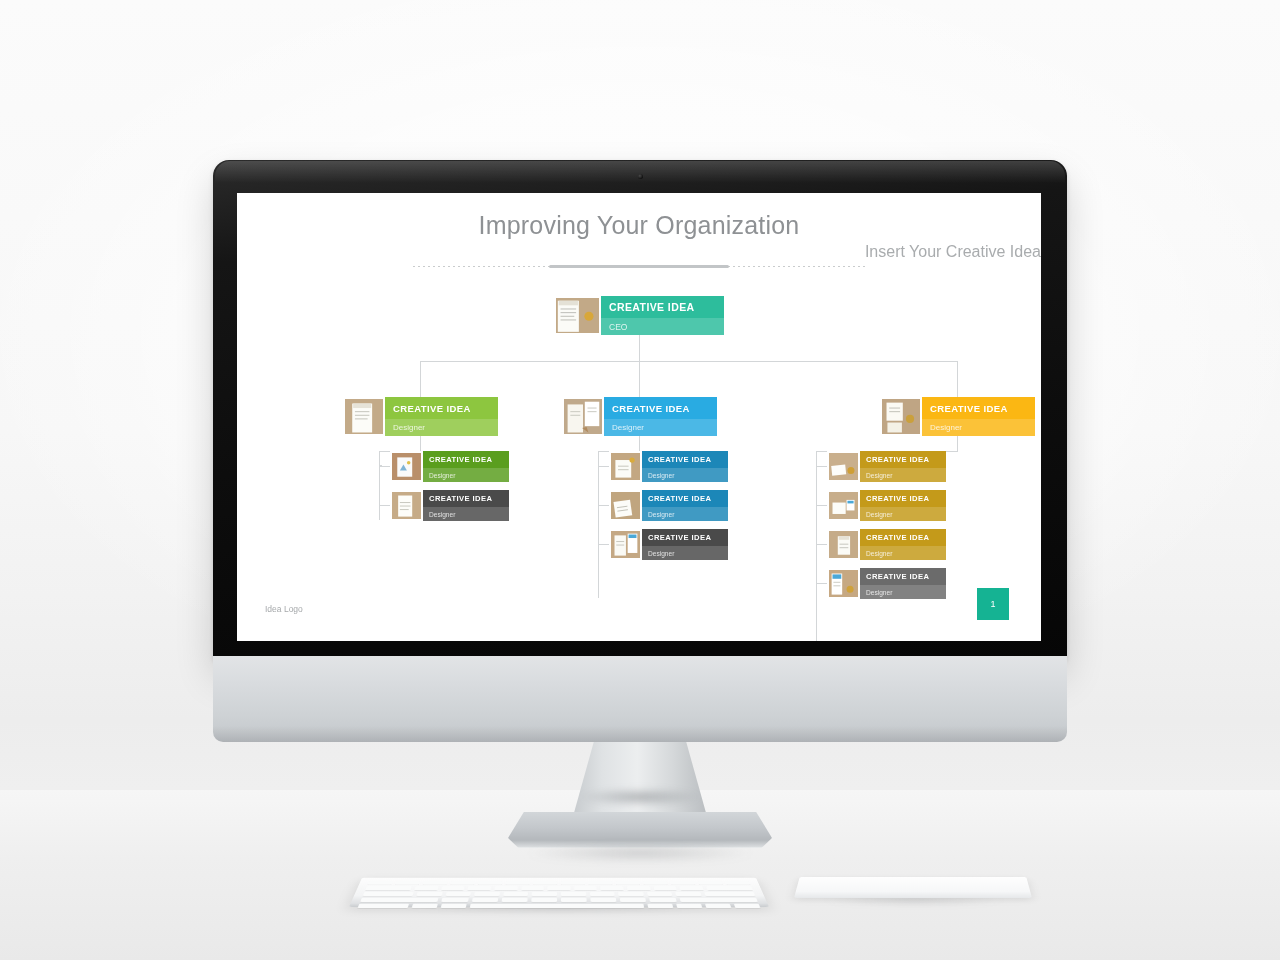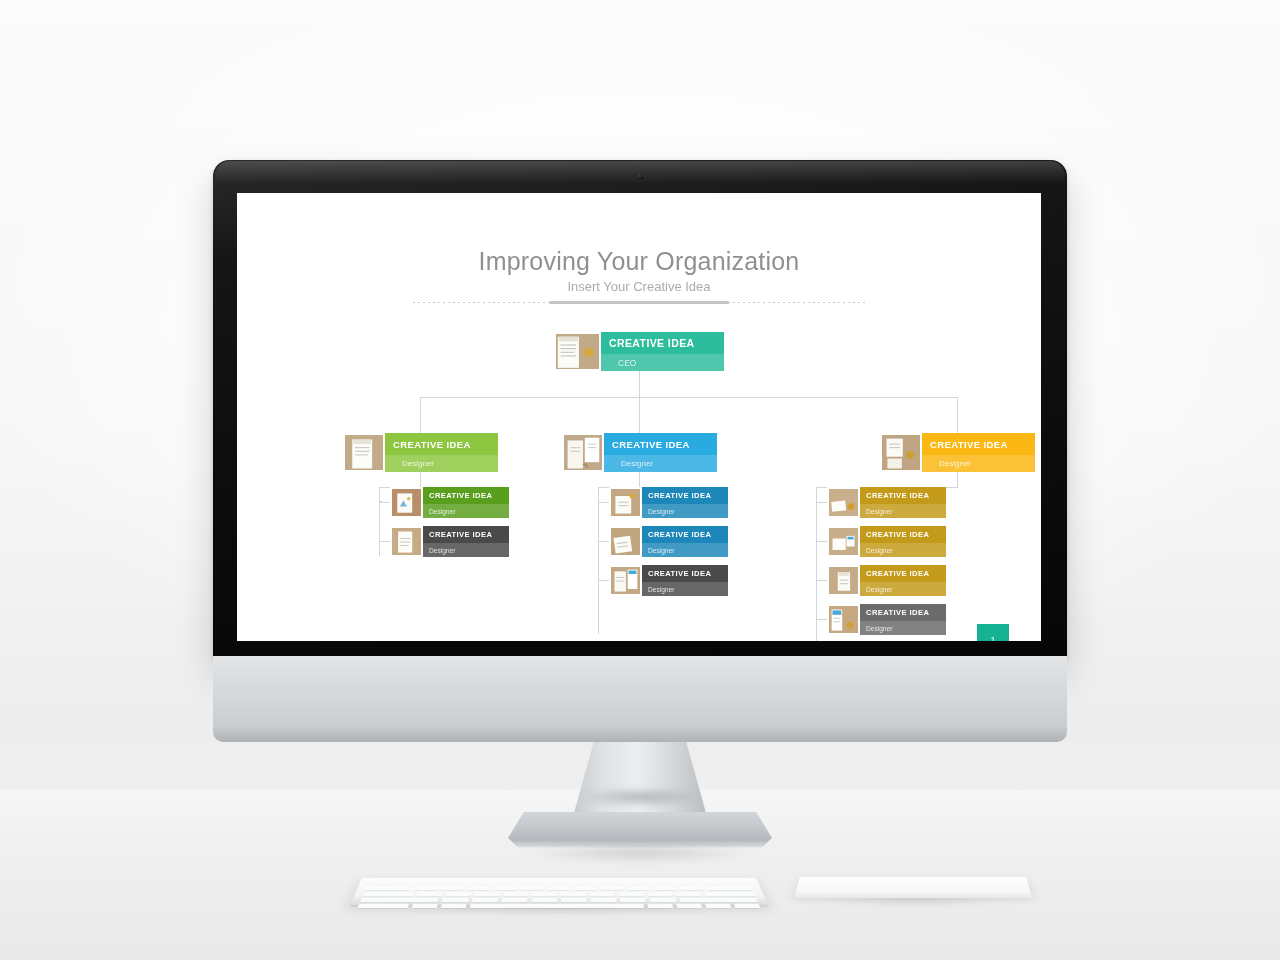--- a/index.html
+++ b/index.html
@@ -123,29 +123,29 @@
     transform-origin: 50% 100%;
     box-shadow: 0 4px 12px rgba(0,0,0,0.09);
   }
   #trackpad-shadow {
     position:absolute; left:790px; top:893px; width:248px; height:14px;
     background: radial-gradient(ellipse 124px 7px at 50% 50%, rgba(80,84,88,0.18), rgba(255,255,255,0) 75%);
     filter: blur(3px);
   }
 
   
-  .slide { position:absolute; left:0; top:0; width:804px; height:448px; background:#fff;margin-top:36px; }
+  .slide { position:absolute; left:0; top:0; width:804px; height:448px; background:#fff; }
 
   .slide-title {
     position:absolute; left:0; top:18px; width:804px; text-align:center;
     font-size:25px; color:#8e9194; font-weight:400; letter-spacing:0.2px;
   }
   .slide-subtitle {
-    position:absolute; left:0; top:50px; width:804px; text-align:center;
-    font-size:13px; color:#a9acae; font-weight:400;
+    position:absolute; left:0; top:50px; width:804px; text-align:right;
+    font-size:16px; color:#a9acae; font-weight:400;
   }
   .title-rule {
     position:absolute; left:176px; top:72px; width:452px; height:3px;
   }
   .rule-dots {
     position:absolute; left:0; top:1px; width:452px; height:1px;
     background-image: linear-gradient(90deg,#c9cccd 50%, rgba(255,255,255,0) 0%);
     background-size: 5px 1px; background-repeat: repeat-x;
   }
   .rule-solid {
@@ -170,21 +170,21 @@
   }
   .thumb-art { position:absolute; inset:0; }
   .node .txt { flex:1 1 auto; display:flex; flex-direction:column; min-width:0; }
   .node .ttl {
     flex:1 1 auto; display:flex; align-items:center;
     color:#ffffff; font-weight:bold; letter-spacing:0.4px;
     padding-left:8px; white-space:nowrap;
   }
   .node .sub {
     flex:0 0 auto; display:flex; align-items:center;
-    padding-left:17px; white-space:nowrap;
+    padding-left:8px; white-space:nowrap;
     color: rgba(255,255,255,0.80);
   }
 
   
   .n1 { width:170px; height:39px; }
   .n1 .thumb { width:47px; }
   .n1 .ttl { font-size:10.5px; height:22px; }
   .n1 .sub { font-size:8.5px; height:17px; }
 
   .n2 { width:155px; height:39px; }

